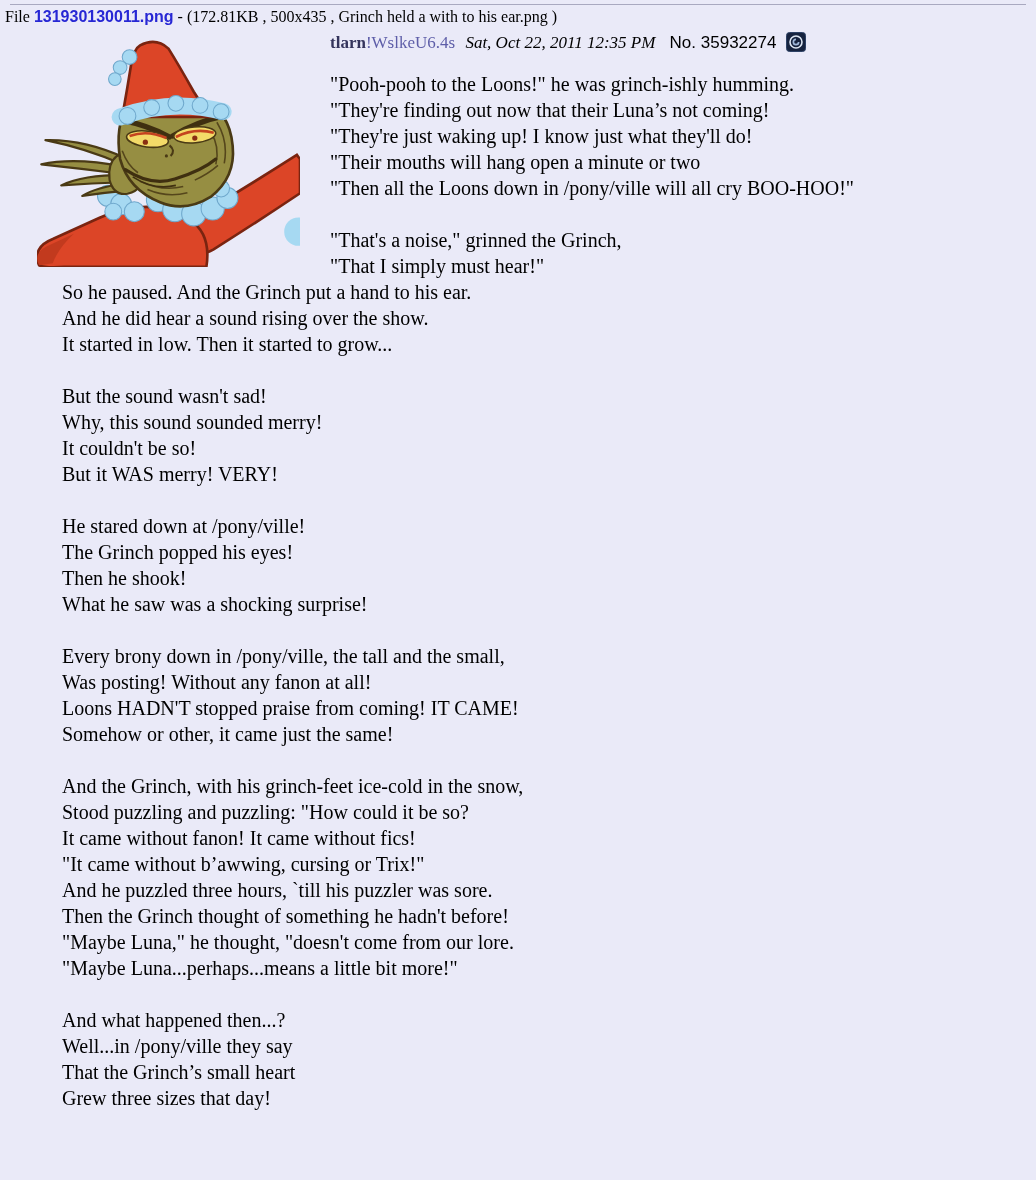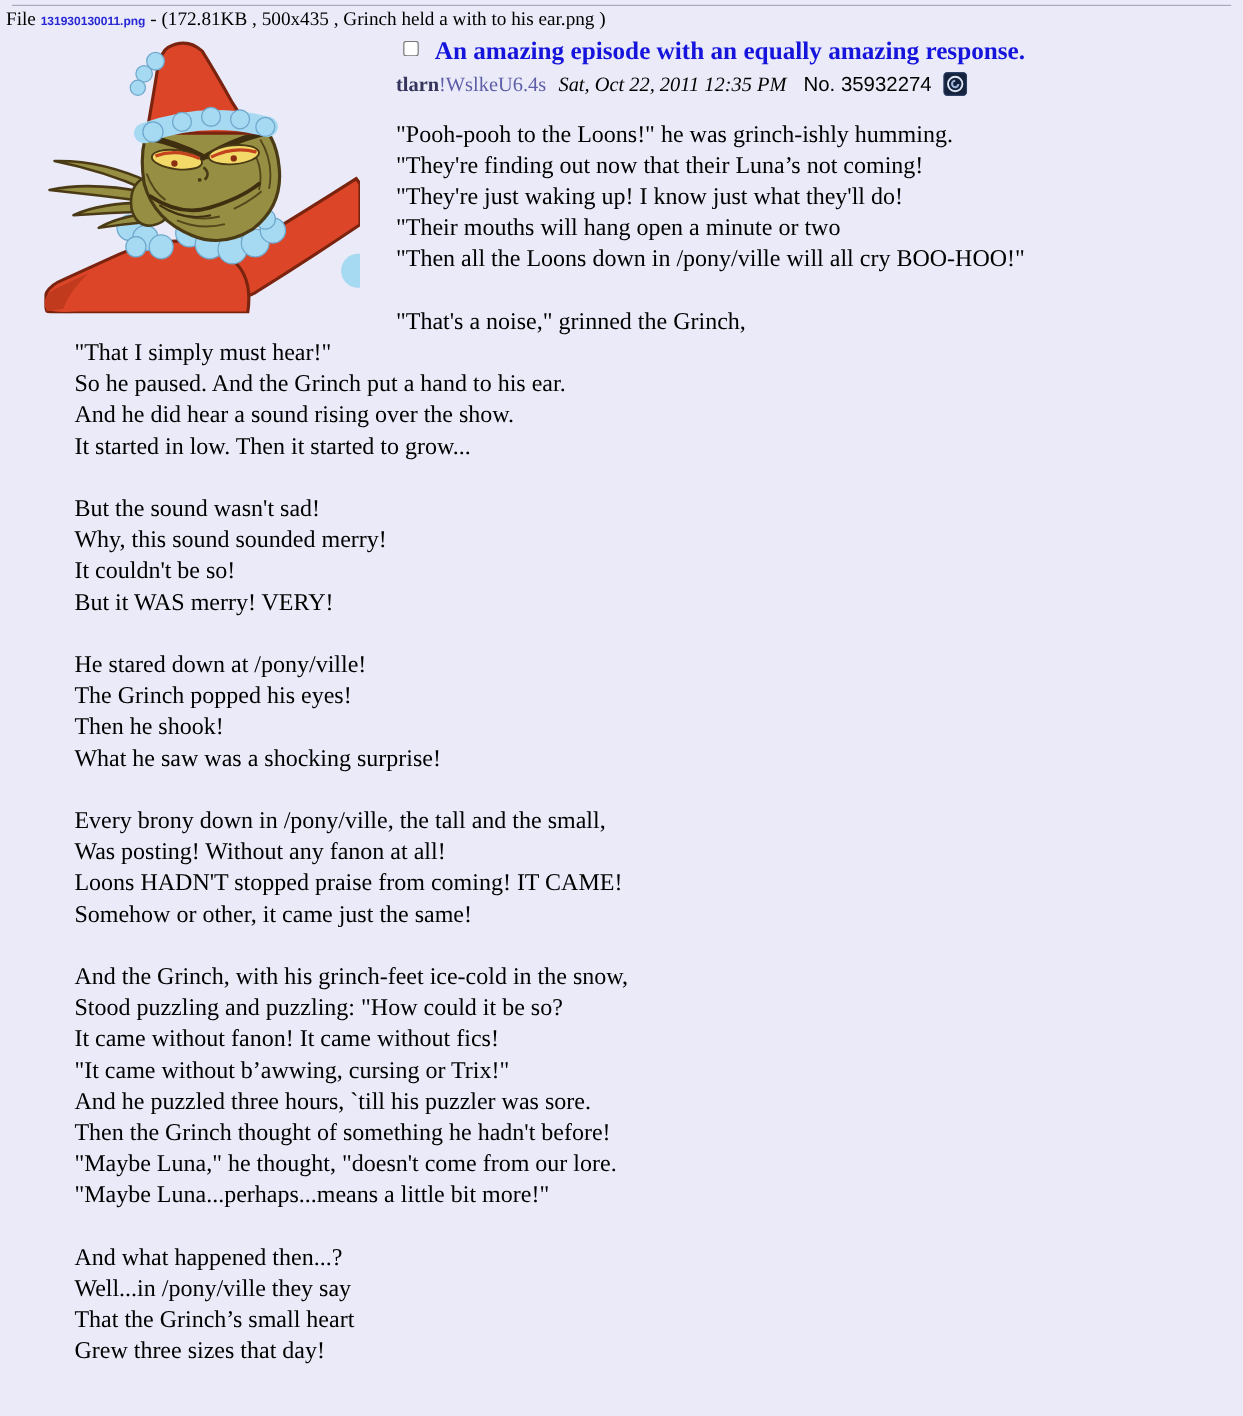--- a/index.html
+++ b/index.html
@@ -15,21 +15,21 @@
     margin: 4px 10px 2px 10px;
     height: 0;
   }
   .file-line {
     font-size: 16px;
     margin: 3px 0 0 5px;
   }
   .file-link {
     font-family: "Liberation Sans", sans-serif;
     font-weight: bold;
-    font-size: 10px;
+    font-size: 16px;
     color: #2727D4;
     text-decoration: none;
     cursor: pointer;
     text-align: center;
   }
   .post { position: relative; }
   .thumb {
     float: left;
     margin: 6px 30px 6px 37px;
     cursor: pointer;
@@ -163,24 +163,20 @@
       <circle cx="350" cy="140" r="15"></circle>
     </g>
 
     <g fill="#A6D9F2" stroke="#6FA8CC" stroke-width="2">
       <circle cx="176" cy="36" r="14"></circle>
         <circle cx="158" cy="56" r="13"></circle>
       <circle cx="148" cy="78" r="12"></circle>
     </g>
   </svg>
 
-  <div class="subject-line">
-    <input type="checkbox" class="subject-checkbox" style="">
-    <span class="subject">An amazing episode with an equally amazing response.</span>
-  </div>
 
   <div class="name-line">
     <span class="poster-name">tlarn</span><span class="poster-trip">!WslkeU6.4s</span>
     <span class="post-date">Sat, Oct 22, 2011 12:35 PM</span>
     <span class="post-no">No. 35932274</span>
     <svg class="badge-icon" width="20" height="20" viewBox="0 0 20 20">
       <rect x="0.5" y="0.5" width="19" height="19" rx="3" fill="#16233F" stroke="#2E4266"></rect>
       <circle cx="10" cy="10" r="6" fill="none" stroke="#DDE6F2" stroke-width="1.6"></circle>
       <path d="M10,6.5 a3.5,3.5 0 1 0 3.5,3.5 L11.8,10 a1.8,1.8 0 1 1 -1.8,-1.8 Z" fill="#9FB6D8"></path>
     </svg>

